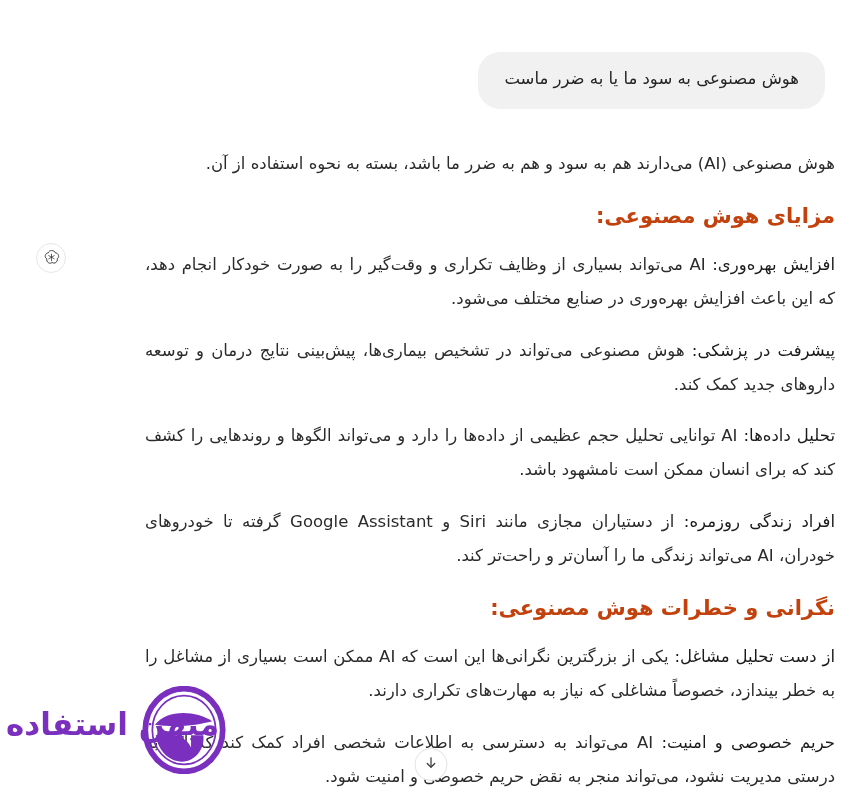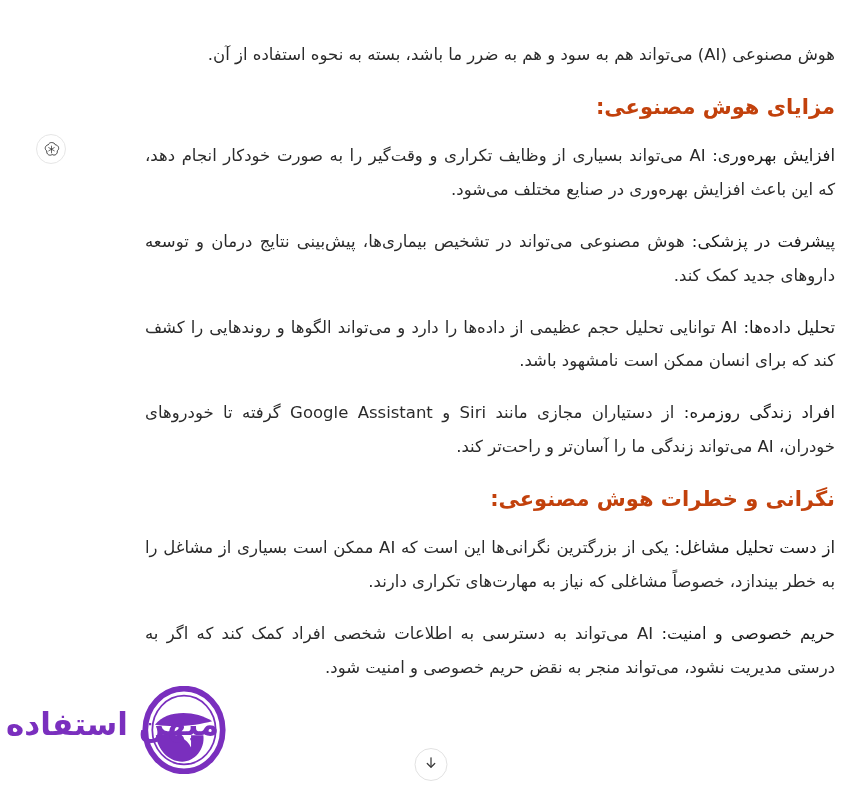--- a/index.html
+++ b/index.html
@@ -149,35 +149,38 @@
     letter-spacing: -0.5px;
     white-space: nowrap;
     font-family: "DejaVu Sans", "Liberation Sans", sans-serif;
   }
 </style>
 </head>
 <body>
 
 <div id="chat-scroll">
 
+  <div class="user-turn">
+    <div class="user-bubble">هوش مصنوعی به سود ما یا به ضرر ماست</div>
+  </div>
 
   <div class="assistant-turn">
 
     <div class="avatar">
       <span>
         <svg width="19" height="19" viewBox="0 0 24 24" fill="none" stroke="#2b2b2b" stroke-width="1.1">
           <path d="M12 3.2c-1.9 0-3.5 1.2-4.1 2.9-1.8.2-3.3 1.5-3.7 3.3-.4 1.8.4 3.6 1.9 4.5-.4 1.8.3 3.6 1.8 4.6 1.5 1 3.5.9 4.9-.2 1.5 1 3.4 1 4.8 0 1.4-1 2.1-2.8 1.6-4.5 1.5-1 2.2-2.8 1.7-4.5-.5-1.8-2.1-3-3.9-3.1C16.4 4.4 14.3 3.2 12 3.2z" stroke-linejoin="round"></path>
           <path d="M12 7.2v9.6M8.1 9.4l7.8 4.5M15.9 9.4l-7.8 4.5" stroke-width="0.9"></path>
         </svg>
       </span>
     </div>
 
     <div class="assistant-body">
 
-      <p class="msg-para first">هوش مصنوعی (AI) می‌تواند هم به سود و هم به ضرر ما باشد، بسته به نحوه استفاده از آن.</p>
+      <p class="msg-para first">هوش مصنوعی (AI) می‌دارند هم به سود و هم به ضرر ما باشد، بسته به نحوه استفاده از آن.</p>
 
       <h3 class="msg-heading">مزایای هوش مصنوعی:</h3>
 
       <p class="bullet-para">
         <b>افزایش بهره‌وری:</b>
         <span>AI می‌تواند بسیاری از وظایف تکراری و وقت‌گیر را به صورت خودکار انجام دهد، که این باعث افزایش بهره‌وری در صنایع مختلف می‌شود.</span>
       </p>
 
       <p class="bullet-para">
         <b>پیشرفت در پزشکی:</b>

